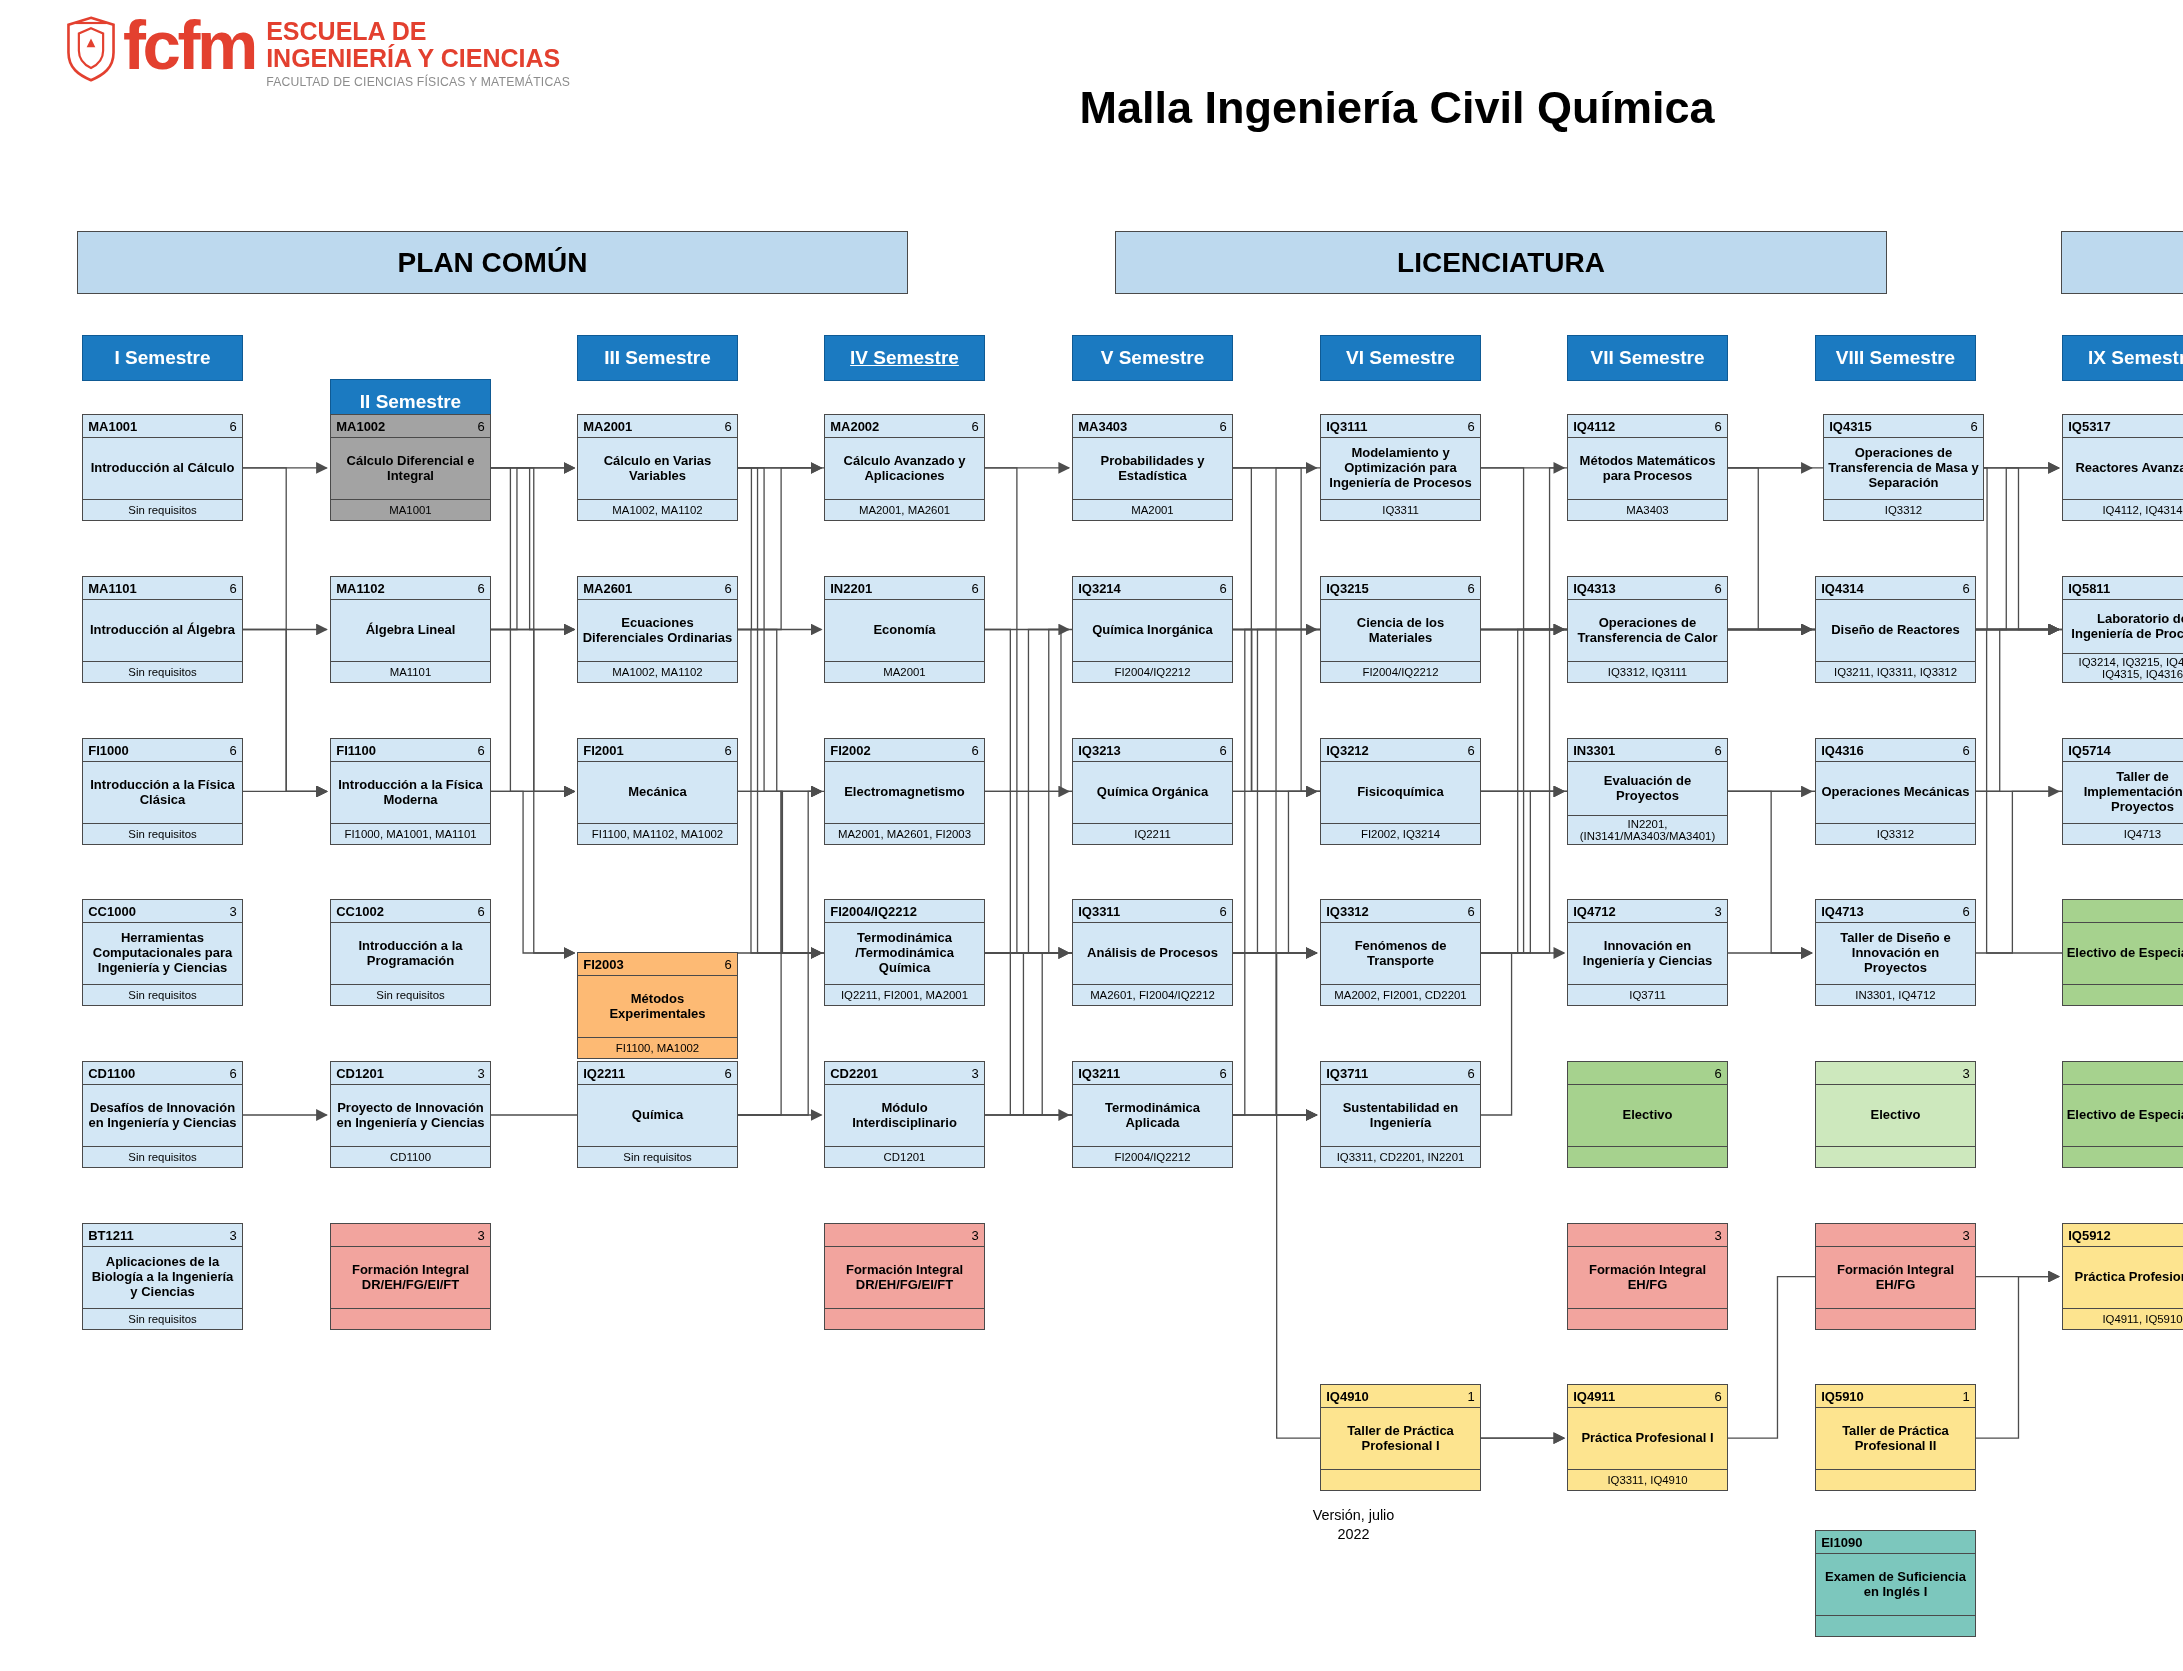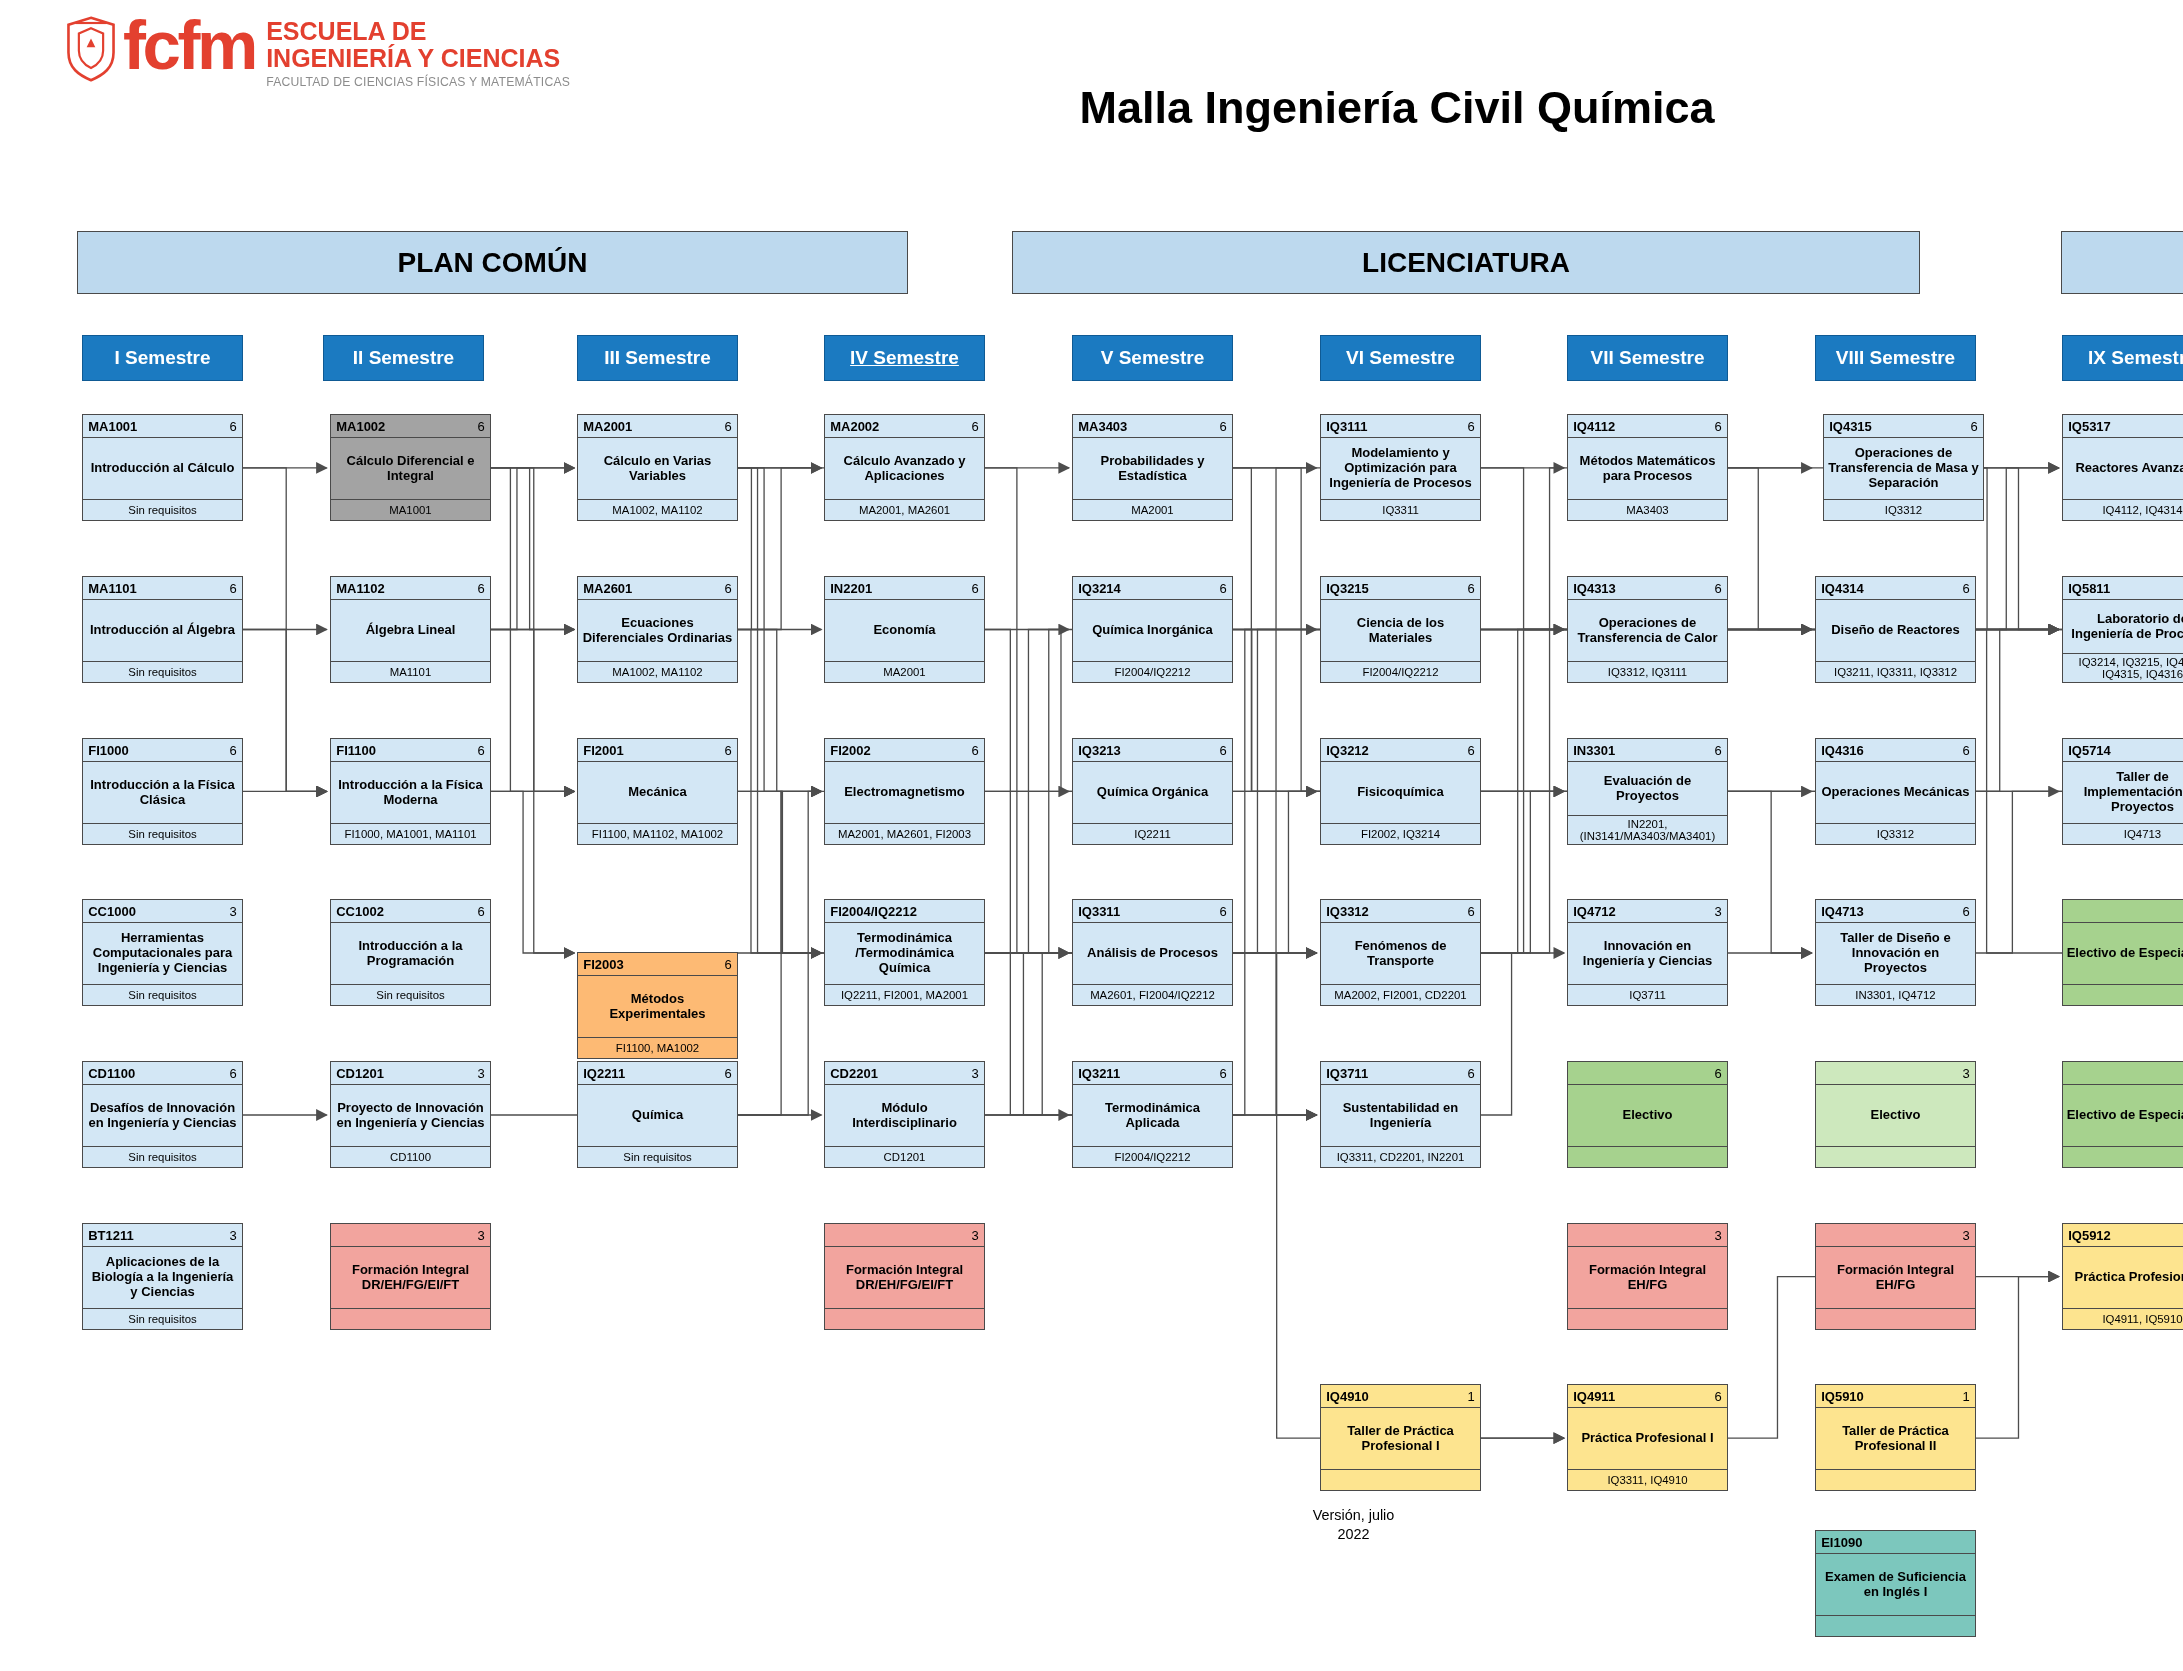--- a/index.html
+++ b/index.html
@@ -17,21 +17,21 @@
   .brand-big{font-size:25px;font-weight:bold;color:var(--logo_red,#e3402f);line-height:1.07}
   .brand-small{font-size:12.2px;color:#8c8c8c;margin-top:3.5px;letter-spacing:0.2px}
   #main-title{position:absolute;left:742px;top:82px;width:1310px;text-align:center;
               font-size:45px;font-weight:bold}
 
   
   .section-bar{position:absolute;top:231px;height:63px;background:var(--section_bg,#bdd9ee);
                border:1.3px solid #4a4a4a;display:flex;align-items:center;justify-content:center;
                font-size:28px;font-weight:bold}
   #section-plan{left:77px;width:831px}
-  #section-lic{left:1012px;width:908px}
+  #section-lic{left:1115px;width:772px}
   #section-esp{left:2061px;width:660px}
 
   
   #grid{position:absolute;left:0;top:0;width:100%;height:100%;z-index:1}
   .sem-header{position:absolute;top:335px;width:161px;height:46px;
               background:var(--accent_blue,#1b7ac1);border:1.3px solid #0f5a94;color:#fff;
               display:flex;align-items:center;justify-content:center;
               font-size:19px;font-weight:bold}
   .course{position:absolute;width:161px;min-height:107px;border:1.3px solid #4a4a4a;
           display:flex;flex-direction:column;background:var(--course_blue,#d3e7f5)}
@@ -159,21 +159,21 @@
   </div>
 
   <div id="main-title">Malla Ingeniería Civil Química</div>
 
   <div class="section-bar" id="section-plan">PLAN COMÚN</div>
   <div class="section-bar" id="section-lic">LICENCIATURA</div>
   <div class="section-bar" id="section-esp">ESPECIALIDAD</div>
 
   <div id="grid">
       <div class="sem-header" style="left: 82px;">I Semestre</div>
-      <div class="sem-header" style="left: 323px;">II Semestre</div>
+      <div class="sem-header" style="left: 330px; margin-top: 44px;">II Semestre</div>
       <div class="sem-header" style="left: 577px;">III Semestre</div>
       <div class="sem-header" style="left: 824px; text-decoration: underline;">IV Semestre</div>
       <div class="sem-header" style="left: 1072px;">V Semestre</div>
       <div class="sem-header" style="left: 1320px;">VI Semestre</div>
       <div class="sem-header" style="left: 1567px;">VII Semestre</div>
       <div class="sem-header" style="left: 1815px;">VIII Semestre</div>
       <div class="sem-header" style="left: 2062px;">IX Semestre</div>
       <div class="course" style="left: 82px; top: 414px; background: rgb(211, 231, 245);">
         <div class="c-head">
           <span class="c-code">MA1001</span>

